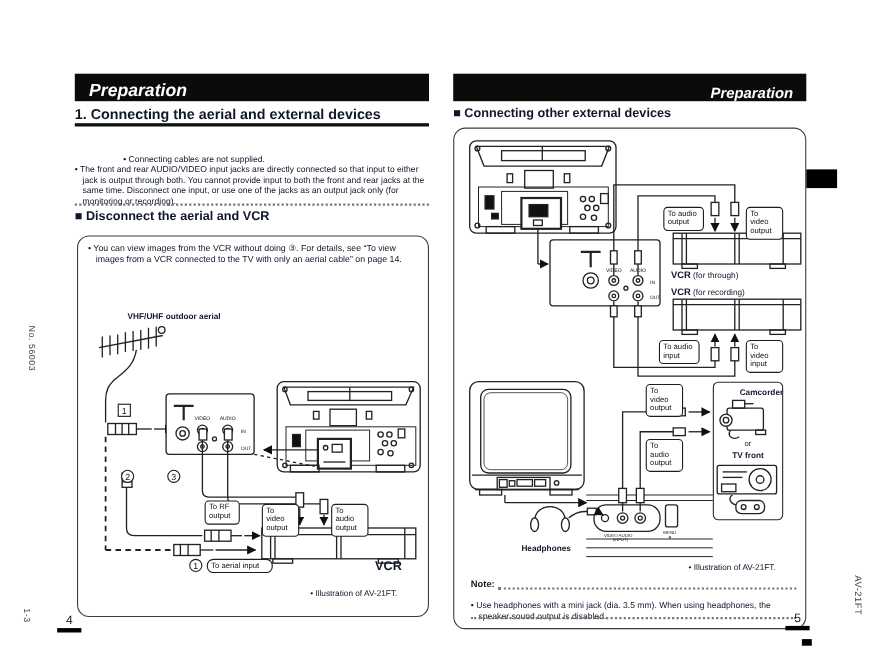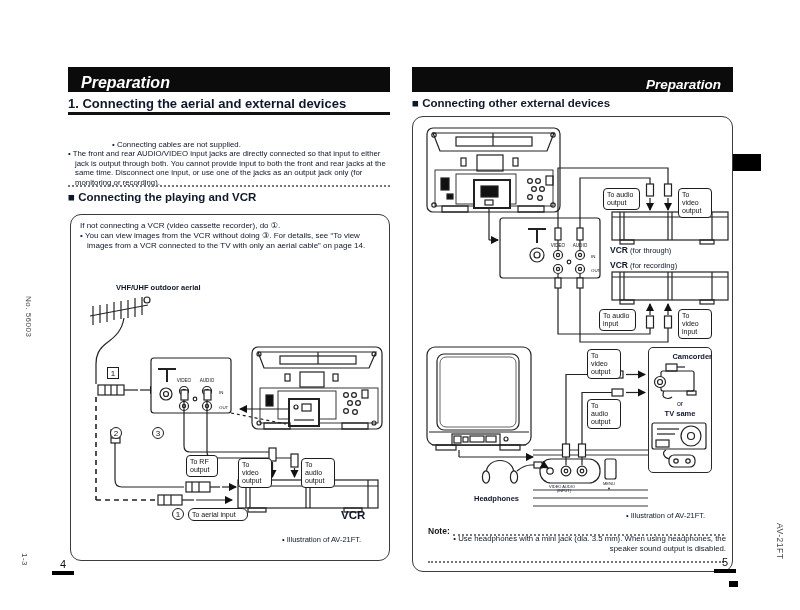--- a/index.html
+++ b/index.html
@@ -325,26 +325,25 @@
     <span>Preparation</span>
   </div>
 
   <div class="lbl" style="left:68px;top:96px;width:322px;font-weight:bold;font-size:13px;">1. Connecting the aerial and external devices</div>
   <div class="rule" style="left:68px;top:112px;width:322px;height:2.6px;"></div>
 
   <div class="lbl btext hang" style="left:68px;top:139.5px;width:324px;margin-left:44px;">• Connecting cables are not supplied.</div>
   <div class="lbl btext hang" style="left:68px;top:149px;width:324px;">• The front and rear AUDIO/VIDEO input jacks are directly connected so that input to either jack is output through both. You cannot provide input to both the front and rear jacks at the same time. Disconnect one input, or use one of the jacks as an output jack only (for monitoring or recording).</div>
   <div class="abs dotline z2" style="left:68px;top:180px;width:322px;"></div>
 
-  <div class="lbl" style="left:68px;top:191px;font-weight:bold;font-size:11.5px;">■ Connecting the playing and VCR</div>
+  <div class="lbl" style="left:68px;top:191px;font-weight:bold;font-size:11.5px;">■ Disconnect the aerial and VCR</div>
 
   <div class="panelbox" style="left:70px;top:214px;width:320px;height:347px;"></div>
 
   <div class="lbl" style="left:80px;top:221px;width:302px;font-size:8px;line-height:10.2px;">
-    <div>If not connecting a VCR (video cassette recorder), do ①.</div>
     <div class="hang">• You can view images from the VCR without doing ③. For details, see “To view images from a VCR connected to the TV with only an aerial cable” on page 14.</div>
   </div>
 
   <div class="lbl" style="left:116px;top:283px;font-weight:bold;font-size:7.5px;">VHF/UHF outdoor aerial</div>
 
   <div class="mk" style="left:107px;top:367px;">1</div>
   <div class="mk mkc" style="left:110px;top:427px;">2</div>
   <div class="mk mkc" style="left:152px;top:427px;">3</div>
 
   <div class="callout" style="left:186px;top:455px;width:32px;">To RF output</div>
@@ -382,36 +381,36 @@
 
   <div class="callout" style="left:599px;top:309px;width:37px;">To audio input</div>
   <div class="callout" style="left:678px;top:309px;width:34px;">To video input</div>
 
   <div class="callout" style="left:587px;top:349px;width:34px;">To video output</div>
   <div class="callout" style="left:587px;top:399px;width:34px;">To audio output</div>
 
   <div class="abs" style="left:648px;top:347px;width:64px;height:126px;border:1px solid #2a2a2a;border-radius:5px;z-index:1;"></div>
   <div class="lbl" style="left:648px;top:352px;width:64px;text-align:right;font-weight:bold;font-size:7.5px;">Camcorder</div>
   <div class="lbl" style="left:648px;top:400px;width:64px;text-align:center;font-size:7px;">or</div>
-  <div class="lbl" style="left:648px;top:409px;width:64px;text-align:center;font-weight:bold;font-size:7.5px;">TV same</div>
+  <div class="lbl" style="left:648px;top:409px;width:64px;text-align:center;font-weight:bold;font-size:7.5px;">TV front</div>
 
   <div class="lbl" style="left:474px;top:494px;font-weight:bold;font-size:7.5px;">Headphones</div>
 
   <div class="lbl" style="left:549px;top:484px;font-size:4px;z-index:2;">VIDEO AUDIO</div>
   <div class="lbl" style="left:557px;top:489px;font-size:3.8px;z-index:2;">(INPUT)</div>
   <div class="lbl" style="left:603px;top:481px;font-size:4px;z-index:2;">MENU</div>
   <div class="lbl" style="left:607px;top:486px;font-size:4px;z-index:2;">▼</div>
 
   <div class="lbl" style="left:626px;top:511px;font-size:7.5px;">• Illustration of AV-21FT.</div>
 
   <div class="abs notesrow" style="left:428px;top:526px;width:296px;">
     <span style="font-weight:bold;font-size:8.5px;">Note:</span>
     <span class="dotline" style="flex:1;margin-left:3px;"></span>
   </div>
-  <div class="lbl btext hang" style="left:428px;top:534px;width:298px;text-align:right;">• Use headphones with a mini jack (dia. 3.5 mm). When using headphones, the speaker sound output is disabled.</div>
+  <div class="lbl btext hang" style="left:428px;top:546px;width:298px;">• Use headphones with a mini jack (dia. 3.5 mm). When using headphones, the speaker sound output is disabled.</div>
   <div class="abs dotline z2" style="left:428px;top:556px;width:296px;"></div>
 
   <div class="pagenum" style="left:714px;top:556px;width:22px;">5</div>
   <div class="pbar" style="left:714px;top:569px;width:22px;"></div>
   <div class="abs" style="left:729px;top:581px;width:9px;height:6px;background:#000;z-index:2;"></div>
   <div class="vtext" style="left:775px;top:523px;font-size:8.5px;">AV-21FT</div>
 
 </div>
 
 </body></html>

